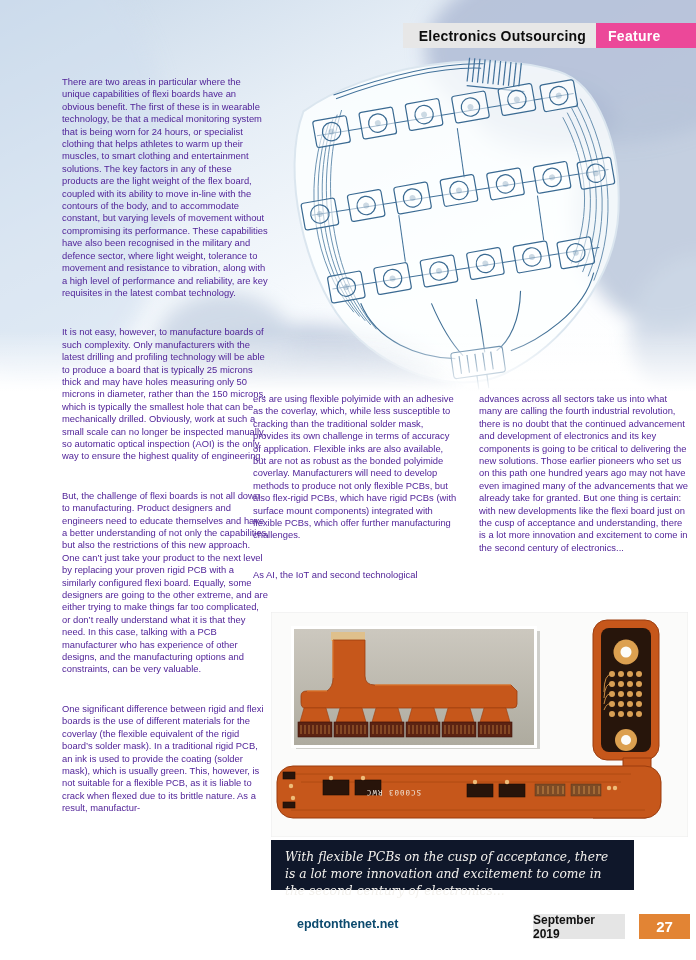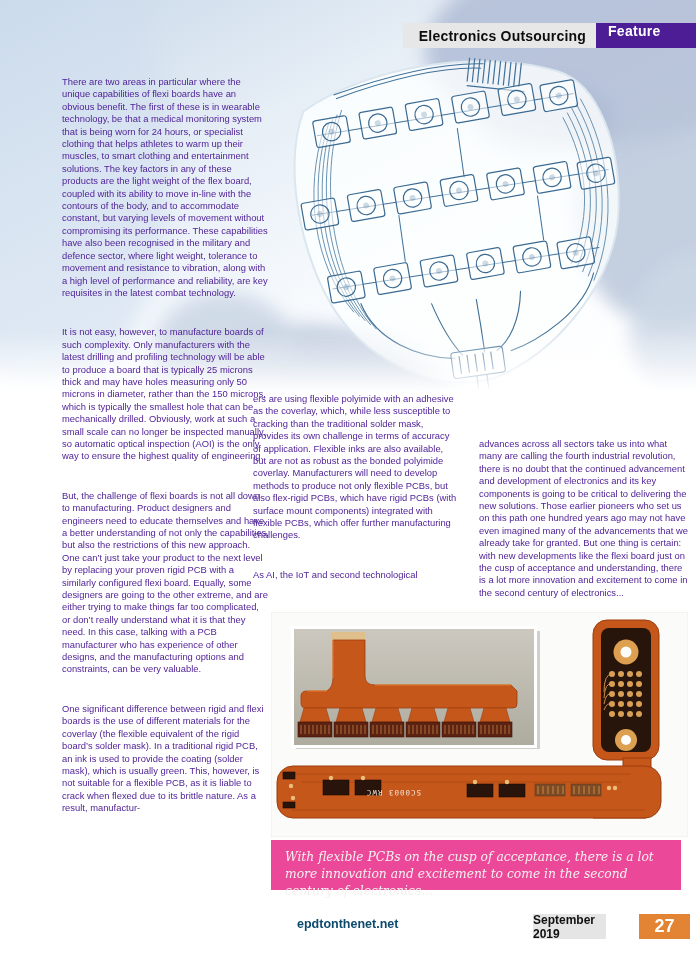--- a/index.html
+++ b/index.html
@@ -4,44 +4,44 @@
 <style>
   html,body{margin:0;padding:0;background:#ffffff;}
   .page{position:relative;width:696px;height:960px;background:#ffffff;overflow:hidden;
         font-family:"Liberation Sans",sans-serif;}
   
   .hero{position:absolute;left:0;top:0;width:696px;height:392px;}
   
   .hd-section{position:absolute;left:403px;top:23px;width:193px;height:25px;background:#e7e7e7;
               display:flex;align-items:center;justify-content:flex-end;padding-right:0;box-sizing:border-box;}
   .hd-section span{font-size:14px;font-weight:bold;color:#0d0d0d;padding-right:10px;letter-spacing:.2px;}
-  .hd-tag{position:absolute;left:596px;top:23px;width:100px;height:25px;background:#4c1d95;
-          display:flex;box-sizing:border-box;}
+  .hd-tag{position:absolute;left:596px;top:23px;width:100px;height:25px;background:#ec4899;
+          display:flex;align-items:center;box-sizing:border-box;}
   .hd-tag span{font-size:14px;font-weight:bold;color:#ffffff;padding-left:12px;letter-spacing:.3px;}
   
   .col{position:absolute;color:#4c1d95;}
   .col p{margin:0 0 27px 0;font-size:9.4px;line-height:12.4px;letter-spacing:0;}
   .col1{left:62px;top:76px;width:207px;}
   .col2{left:253px;top:393px;width:204px;}
-  .col3{left:479px;top:393px;width:211px;margin-top:45px;}
+  .col3{left:479px;top:393px;width:211px;}
   
   .pcbimg{position:absolute;left:271px;top:612px;width:417px;height:225px;}
   
-  .caption{position:absolute;left:271px;top:840px;width:410px;height:50px;background:#ec4899;
+  .caption{position:absolute;left:271px;top:840px;width:363px;height:50px;background:#0f172a;
            box-sizing:border-box;padding:9px 14px 0 14px;}
   .caption span{font-family:"DejaVu Serif",serif;font-style:italic;font-size:12.3px;line-height:17px;
                 color:#f3f1ed;display:block;}
   
   .ft-site{position:absolute;left:297px;top:917px;font-size:12.5px;font-weight:bold;color:#0c4a6e;}
-  .ft-date{position:absolute;left:533px;top:914px;width:73px;height:25px;background:#e5e5e5;
+  .ft-date{position:absolute;left:533px;top:914px;width:92px;height:25px;background:#e5e5e5;
            display:flex;align-items:center;justify-content:flex-end;}
   .ft-date span{font-size:12px;font-weight:bold;color:#101010;}
   .ft-num{position:absolute;left:639px;top:914px;width:51px;height:25px;background:#e28434;
           display:flex;align-items:center;justify-content:center;}
-  .ft-num span{font-size:18px;font-weight:bold;color:#ffffff;}
+  .ft-num span{font-size:15px;font-weight:bold;color:#ffffff;}
 </style>
 </head>
 <body>
 
 <div class="page">
 
   <svg class="hero" width="696" height="392" viewBox="0 0 696 392">
     <defs>
       <linearGradient id="bgg" x1="0" y1="0" x2="0.9" y2="1">
         <stop offset="0" stop-color="#c7d7e8"></stop>

